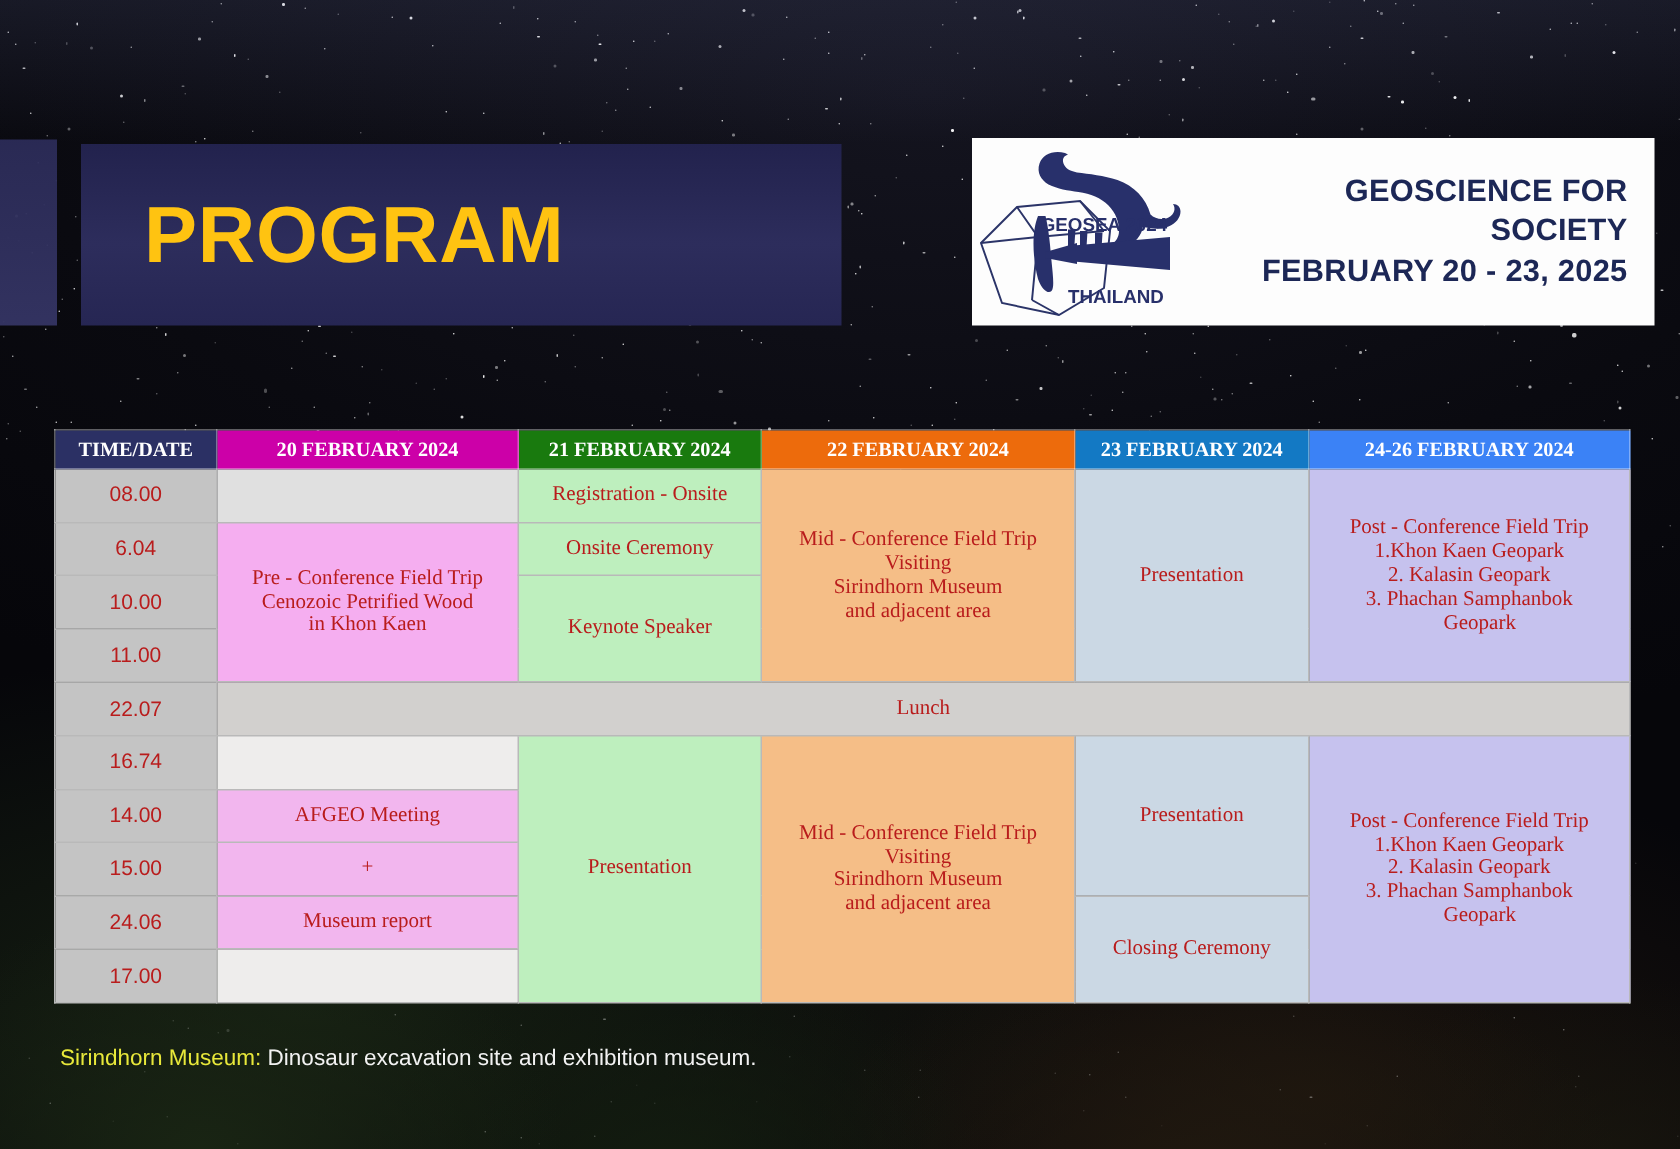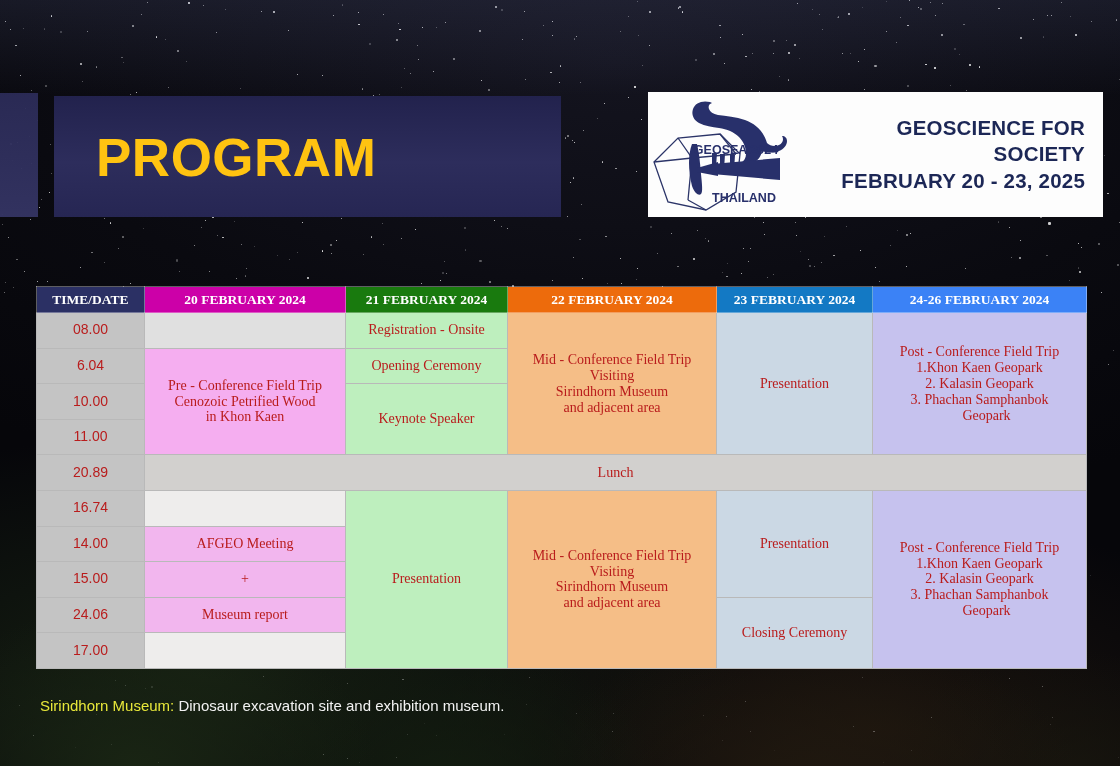--- a/index.html
+++ b/index.html
@@ -886,34 +886,34 @@
       <td class="empty-gray"></td>
       <td class="green">Registration - Onsite</td>
       <td class="orange" rowspan="4">Mid - Conference Field Trip<br>Visiting<br>Sirindhorn Museum<br>and adjacent area</td>
       <td class="blue" rowspan="4">Presentation</td>
       <td class="purple left" rowspan="4">Post - Conference Field Trip<br>1.Khon Kaen Geopark<br>2. Kalasin Geopark<br>3. Phachan Samphanbok<br>&nbsp;&nbsp;&nbsp;&nbsp;Geopark</td>
     </tr>
 
     <tr>
       <td class="time">6.04</td>
       <td class="pink" rowspan="3">Pre - Conference Field Trip<br>Cenozoic Petrified Wood<br>in Khon Kaen</td>
-      <td class="green">Opening Ceremony</td>
+      <td class="green">Onsite Ceremony</td>
     </tr>
 
     <tr>
       <td class="time">10.00</td>
       <td class="green" rowspan="2">Keynote Speaker</td>
     </tr>
 
     <tr>
       <td class="time">11.00</td>
     </tr>
 
     <tr>
-      <td class="time">20.89</td>
+      <td class="time">22.07</td>
       <td class="lunch" colspan="5">Lunch</td>
     </tr>
 
     <tr>
       <td class="time">16.74</td>
       <td class="empty-gray2"></td>
       <td class="green" rowspan="5">Presentation</td>
       <td class="orange" rowspan="5">Mid - Conference Field Trip<br>Visiting<br>Sirindhorn Museum<br>and adjacent area</td>
       <td class="blue" rowspan="3">Presentation</td>
       <td class="purple left" rowspan="5">Post - Conference Field Trip<br>1.Khon Kaen Geopark<br>2. Kalasin Geopark<br>3. Phachan Samphanbok<br>&nbsp;&nbsp;&nbsp;&nbsp;Geopark</td>

